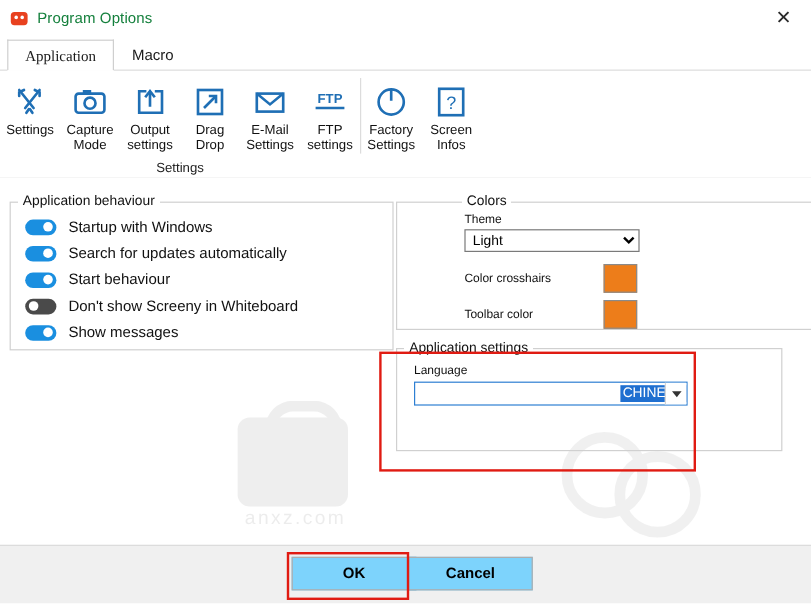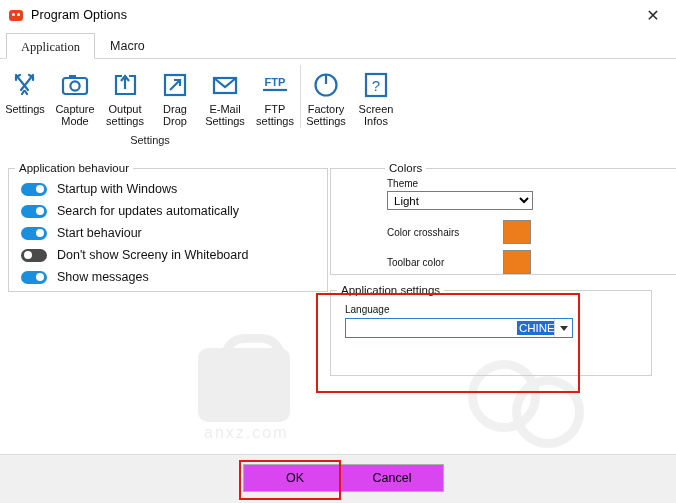--- a/index.html
+++ b/index.html
@@ -27,21 +27,21 @@
   .app-icon .ico-body{
     position:absolute;left:1px;top:3px;width:14px;height:11px;
     background:#e8411f;border-radius:3px;
   }
   .app-icon .ico-eye1,.app-icon .ico-eye2{
     position:absolute;top:6px;width:3px;height:3px;background:#fff;border-radius:50%;
   }
   .app-icon .ico-eye1{left:4px;}
   .app-icon .ico-eye2{left:9px;}
   .title-text{
-    font-size:12.5px;color:#000000;letter-spacing:.1px;
+    font-size:12.5px;color:#15803d;letter-spacing:.1px;
   }
   .close-btn{
     position:absolute;right:0;top:0;width:46px;height:30px;
     display:flex;align-items:center;justify-content:center;
     font-size:16px;color:#2b2b2b;font-family:"Liberation Sans",sans-serif;
     cursor:pointer;
   }
   
   .tabbar{
     height:27px;
@@ -202,25 +202,26 @@
   
   .btm{
     position:absolute;left:0;right:0;bottom:0;height:48px;
     background:#f0f0f0;
     border-top:1px solid #dcdcdc;
   }
   .btn{
     position:absolute;
     width:104px;height:28px;
     border:1px solid #adadad;
-    background:#d946ef;
+    background:#7dd3fc;
     font-size:12.5px;
     display:flex;align-items:center;justify-content:center;
     cursor:pointer;
     box-sizing:border-box;
+    font-weight:bold;
   }
   
   .wm{
     position:absolute;
     left:176px;top:190px;
     width:150px;height:110px;
     opacity:.16;
     pointer-events:none;
   }
   .wm .bag{

